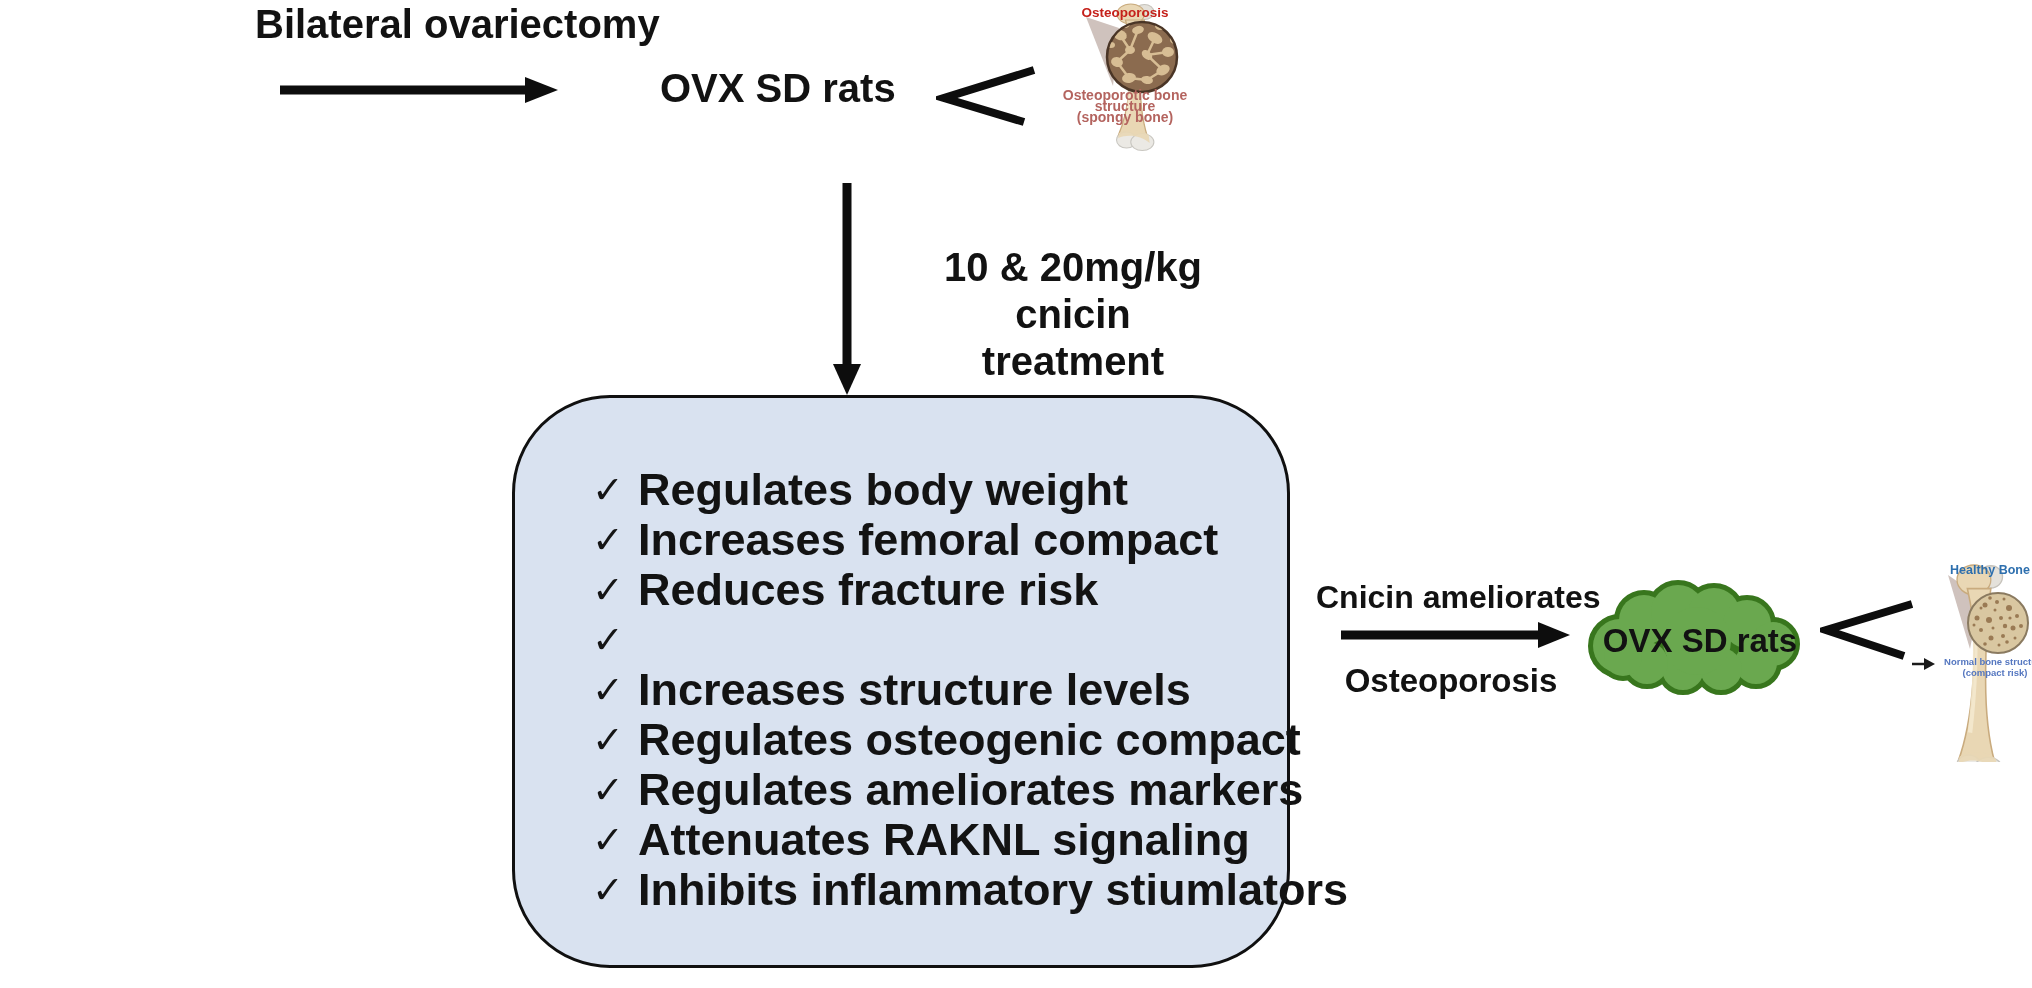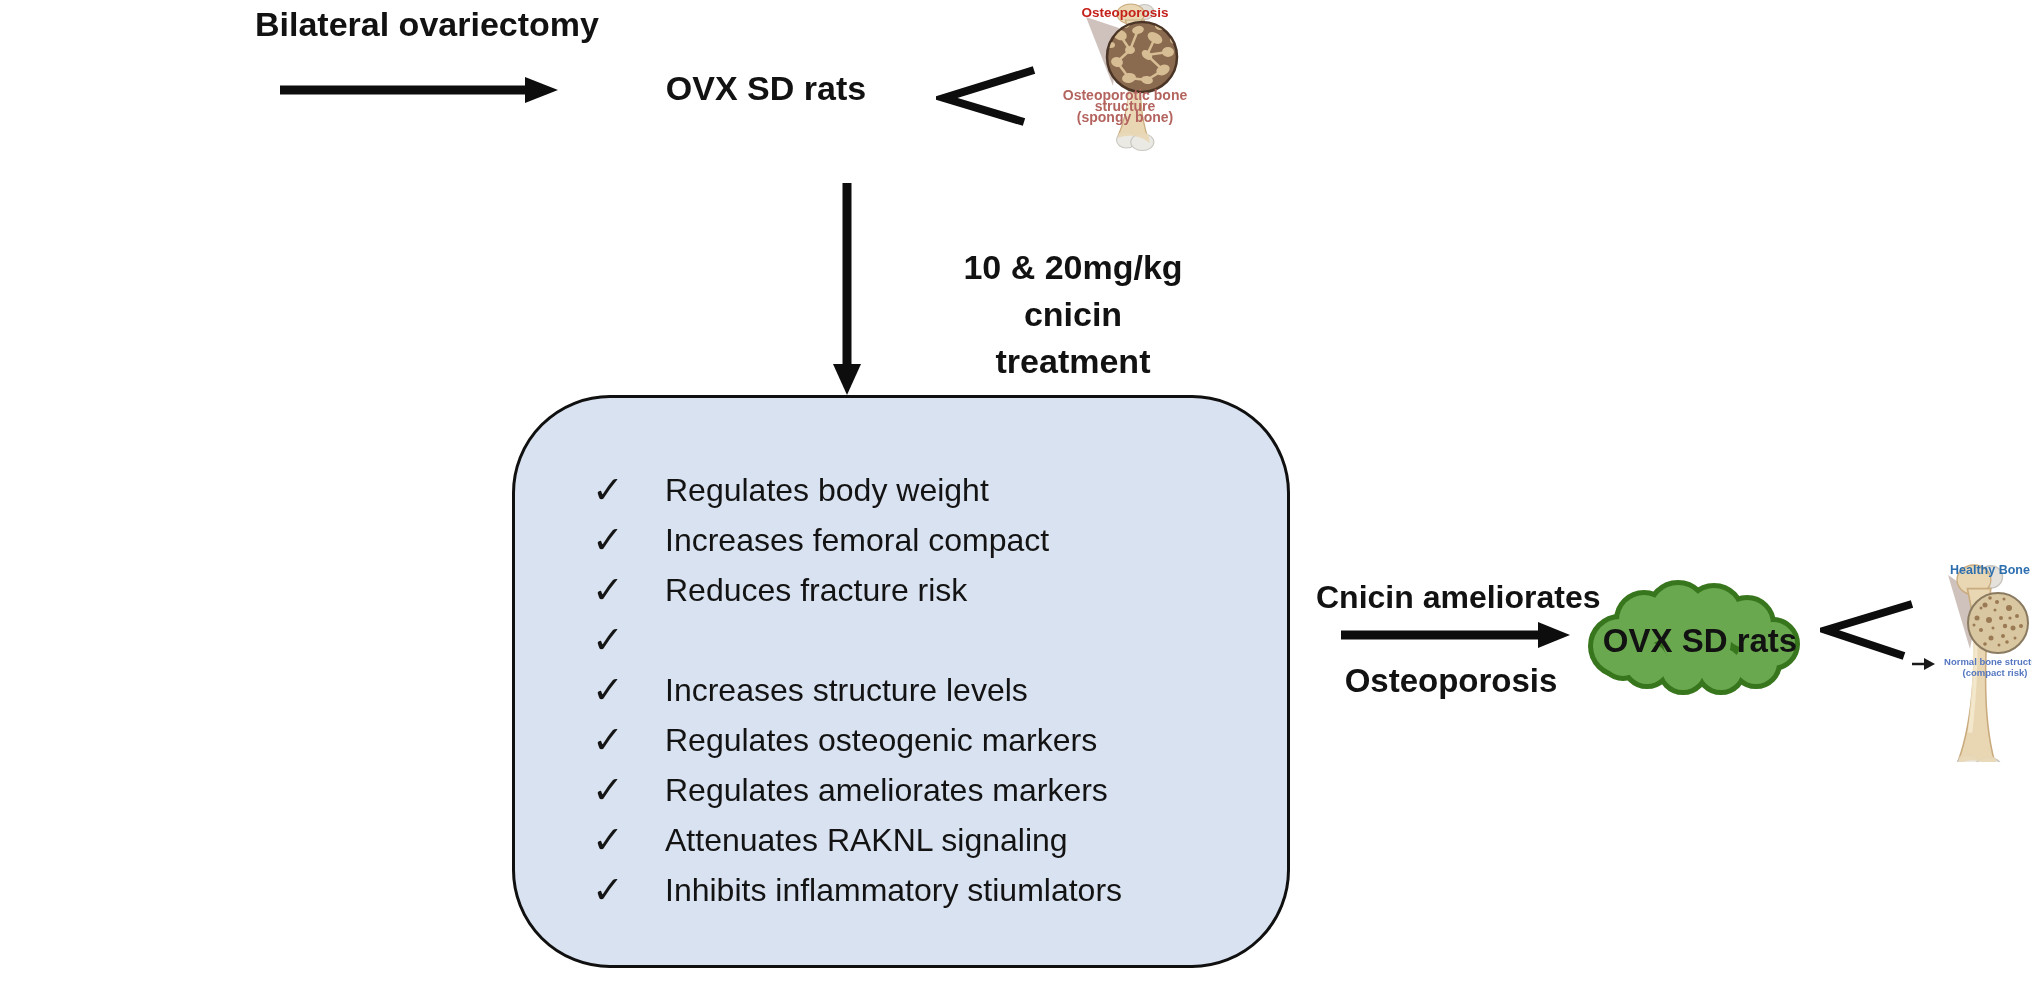--- a/index.html
+++ b/index.html
@@ -2,38 +2,38 @@
 <html><head>
 <meta charset="utf-8">
 <style>
   html,body{margin:0;padding:0;background:#ffffff;}
   .canvas{
     position:relative;width:2032px;height:988px;background:#ffffff;
     font-family:"Liberation Sans","DejaVu Sans",sans-serif;overflow:hidden;
   }
   .lbl{
     position:absolute;font-weight:700;color:#121212;text-align:center;
-    font-size:34px;line-height:42px;white-space:nowrap;
+    font-size:40px;line-height:42px;white-space:nowrap;
   }
   .lbl-multiline{white-space:normal;}
   .abs{position:absolute;}
   
   .effects-box{
     position:absolute;left:512px;top:395px;width:778px;height:573px;
     background:#d9e2f0;border:3.5px solid #101010;border-radius:98px;
     box-sizing:border-box;
   }
   .check-list{position:absolute;left:592px;top:465px;}
   .check-row{display:flex;align-items:center;height:50px;}
   .check-glyph{
     width:46px;font-size:38px;line-height:50px;color:#151515;
     font-family:"DejaVu Sans",sans-serif;flex:0 0 46px;
   }
   .check-text{
-    font-size:32px;font-weight:400;color:#131313;margin-left:27px;white-space:nowrap;
+    font-size:45px;font-weight:700;color:#131313;white-space:nowrap;
   }
   
   .fig-title{position:absolute;font-weight:700;text-align:center;white-space:nowrap;}
   .fig-caption{position:absolute;text-align:center;font-weight:600;}
   .osteo-title{left:1060px;top:5px;width:130px;font-size:13.5px;color:#c5211b;}
   .osteo-caption{left:1045px;top:90px;width:160px;font-size:14px;line-height:11px;color:#b4645f;}
   .healthy-title{left:1920px;top:563px;width:140px;font-size:12.5px;color:#2d6fae;}
   .healthy-caption{left:1925px;top:656px;width:140px;font-size:9.5px;line-height:11px;color:#5577c0;}
   .cloud-label{left:1600px;top:620px;width:200px;font-size:33px;line-height:42px;}
 </style>
@@ -129,21 +129,21 @@
         <span class="check-glyph">✓</span>
       </div>
 
       <div class="check-row">
         <span class="check-glyph">✓</span>
         <span class="check-text">Increases structure levels</span>
       </div>
 
       <div class="check-row">
         <span class="check-glyph">✓</span>
-        <span class="check-text">Regulates osteogenic markers</span>
+        <span class="check-text">Regulates osteogenic compact</span>
       </div>
 
       <div class="check-row">
         <span class="check-glyph">✓</span>
         <span class="check-text">Regulates ameliorates markers</span>
       </div>
 
       <div class="check-row">
         <span class="check-glyph">✓</span>
         <span class="check-text">Attenuates RAKNL signaling</span>

